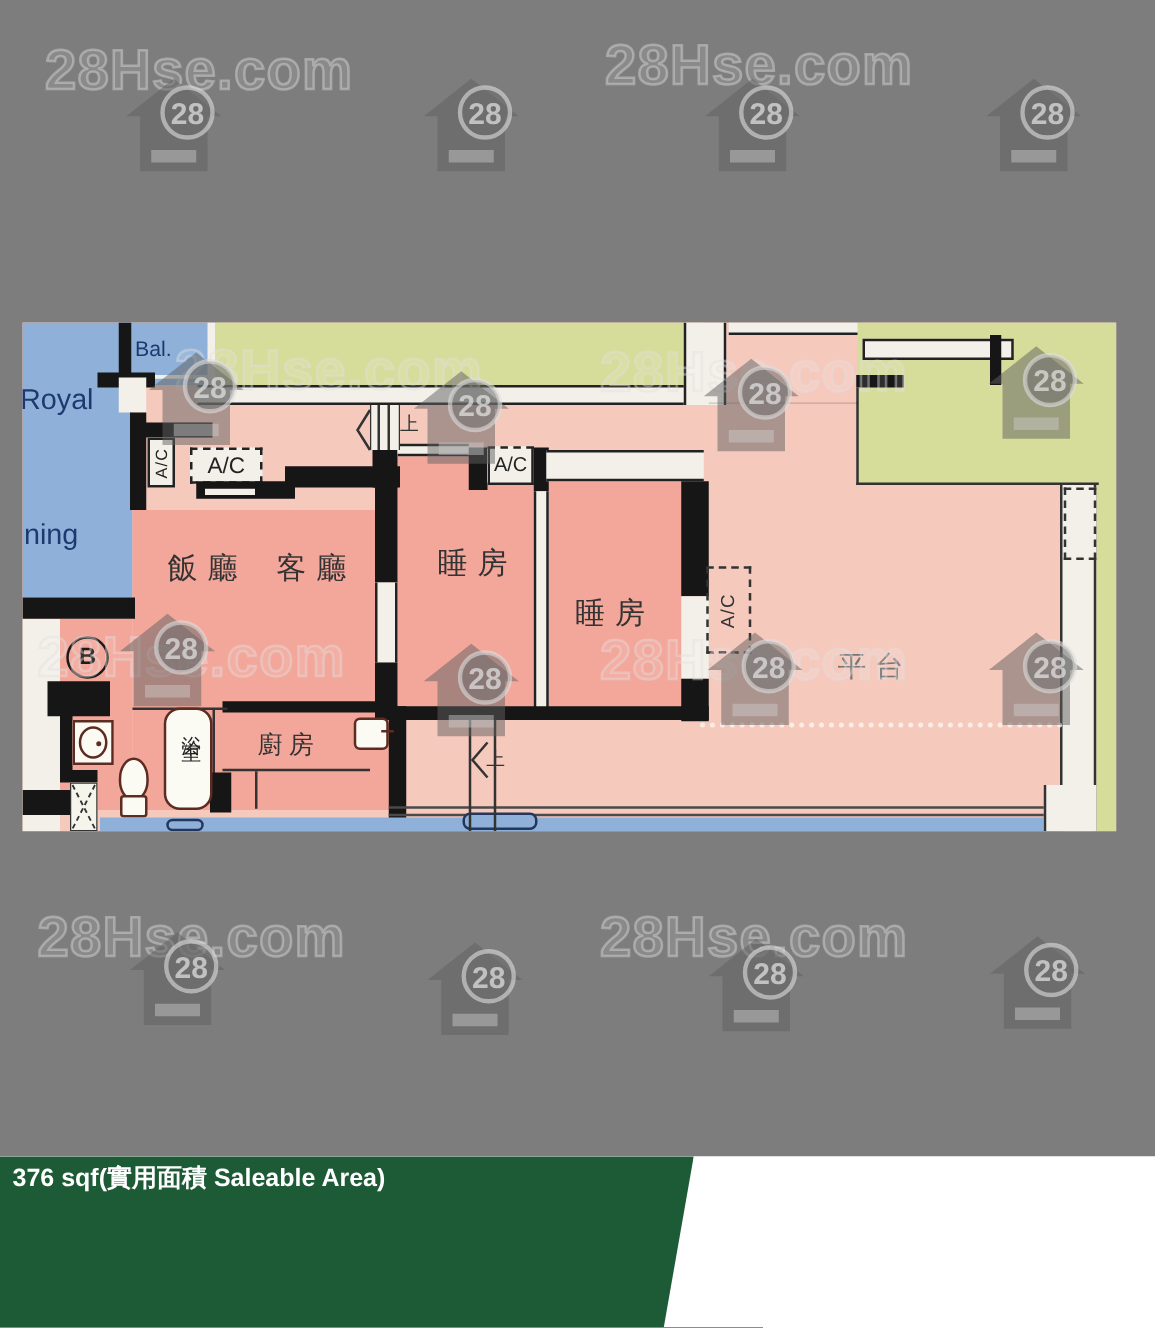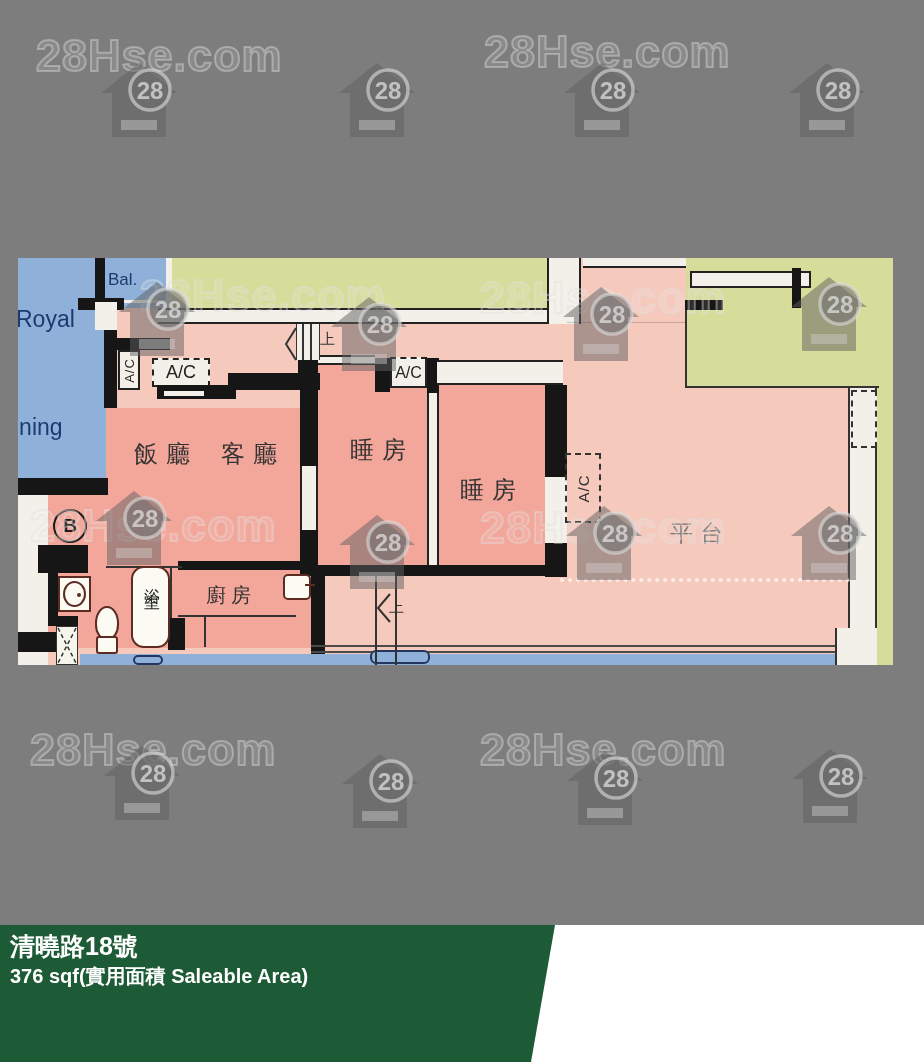--- a/index.html
+++ b/index.html
@@ -284,17 +284,16 @@
   <text x="50" y="37" text-anchor="middle" font-size="24" font-weight="bold" fill="rgba(230,230,230,0.7)">28</text>
         </svg></div>
     </div>
 
   <div class="banner-white">
     
     
     
   </div>
   <div class="banner-green">
-    <div class="bt2">清曉路18號</div>
     <div class="bt4">376 sqf(實用面積 Saleable Area)</div>
   </div>
 
 </div>
 
 </body></html>

